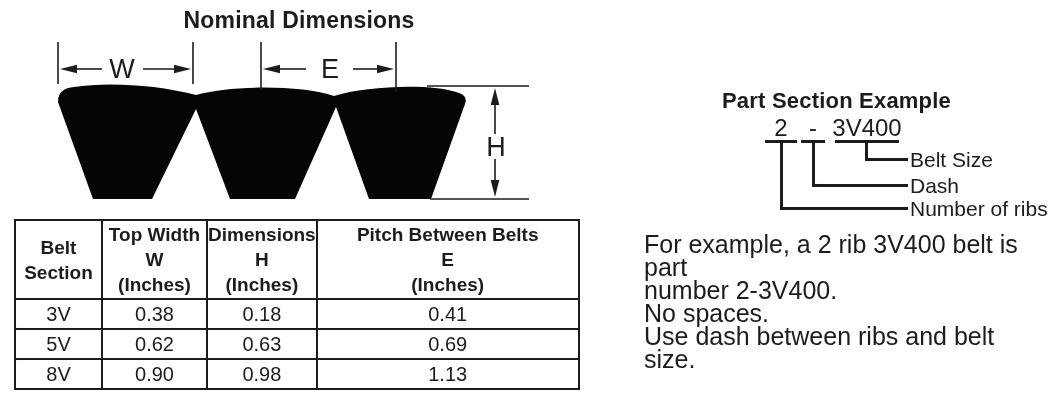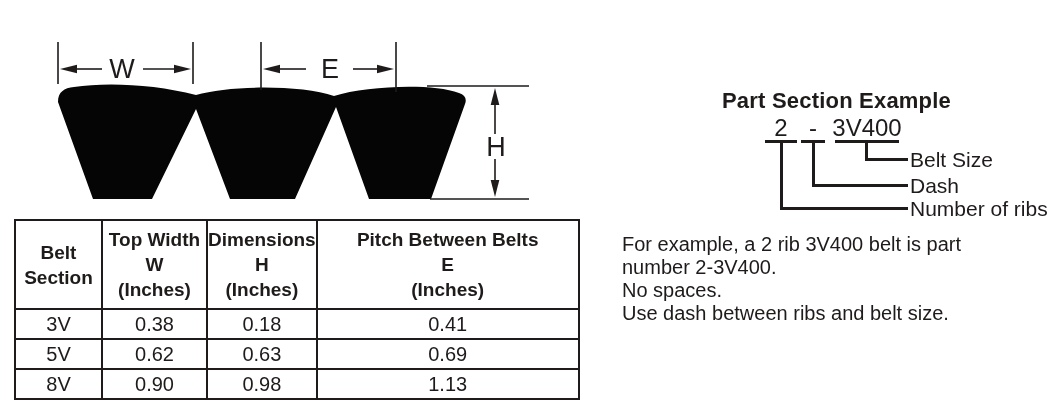--- a/index.html
+++ b/index.html
@@ -43,44 +43,45 @@
     top: 219px;
     border-collapse: collapse;
     table-layout: fixed;
   }
   .belt-table th, .belt-table td {
     border: 2px solid #1e1b1a;
     text-align: center;
     vertical-align: middle;
     padding: 0;
   }
-  .belt-table thead tr { height: 89px; }
+  .belt-table thead tr { height: 79px; }
   .belt-table tbody tr { height: 30px; }
   .belt-table th { font-size: 19px; font-weight: bold; line-height: 25px; }
   .belt-table td { font-size: 20px; font-weight: normal; }
   .col-section { width: 87px; }
   .col-width   { width: 105px; }
   .col-thick   { width: 104px; }
   .col-pitch   { width: 262px; }
 
   
   .pn-note {
     position: absolute;
-    left: 622px;
+    left: 644px;
     top: 233px;
     width: 400px;
-    font-size: 20px;
+    font-size: 25px;
     line-height: 23px;
   }
 </style>
 </head>
 <body>
 
 <div class="page">
 
+  <div class="section-title title-nominal">Nominal Dimensions</div>
 
   <svg class="belt-svg" viewBox="0 0 545 215">
 
     <path class="belt-fill" d="M 58,102
              C 58,92 64,88 74,87
              C 105,82 155,84 196,95
              C 230,85 302,85 334,96
              C 366,86 432,83 459,93
              C 465,95 467,99 465,104
              L 431,199

